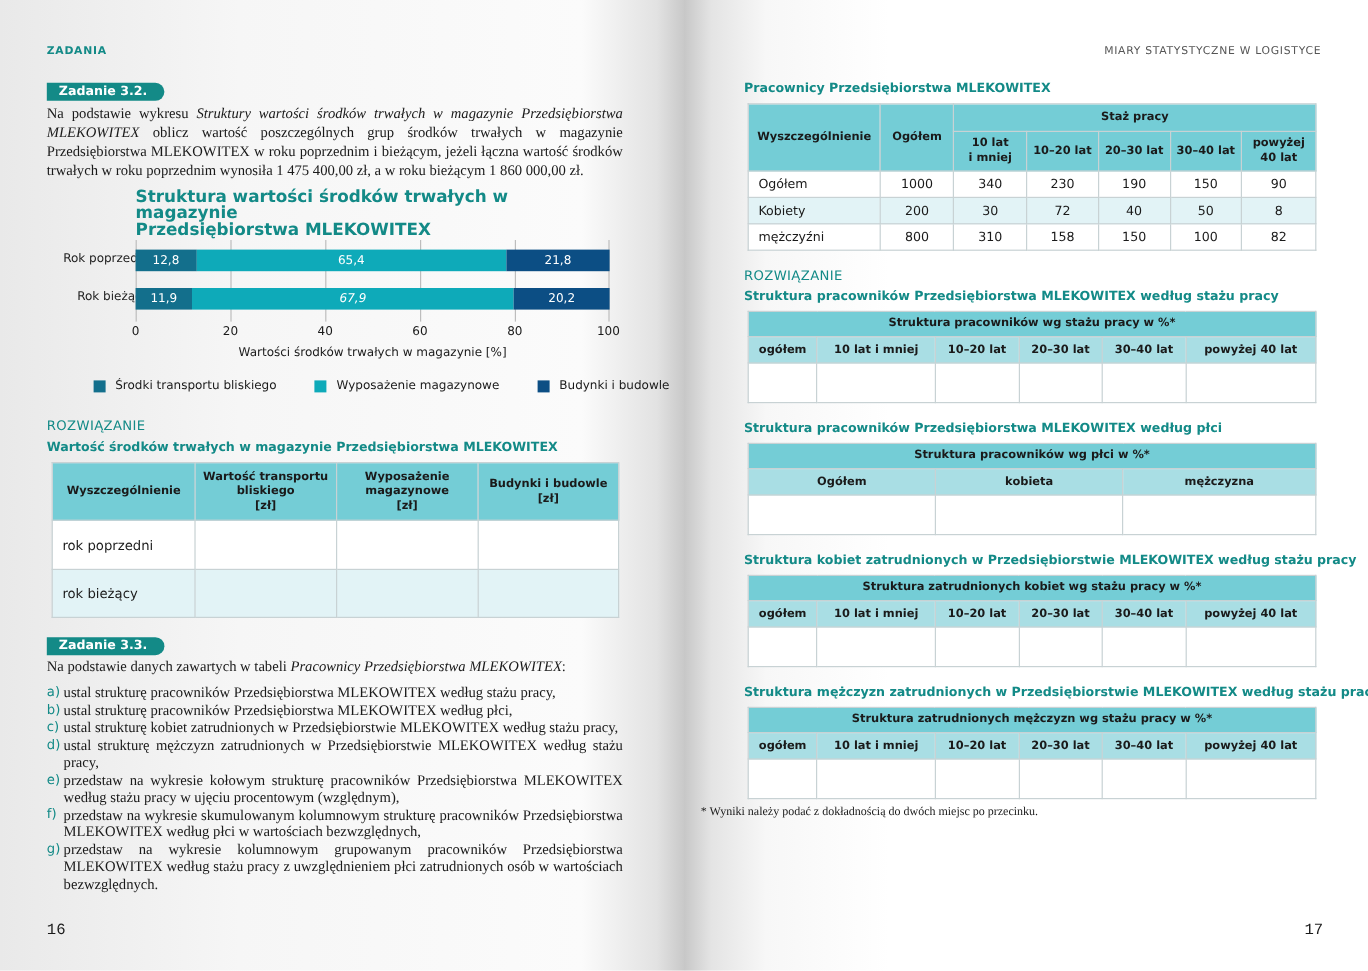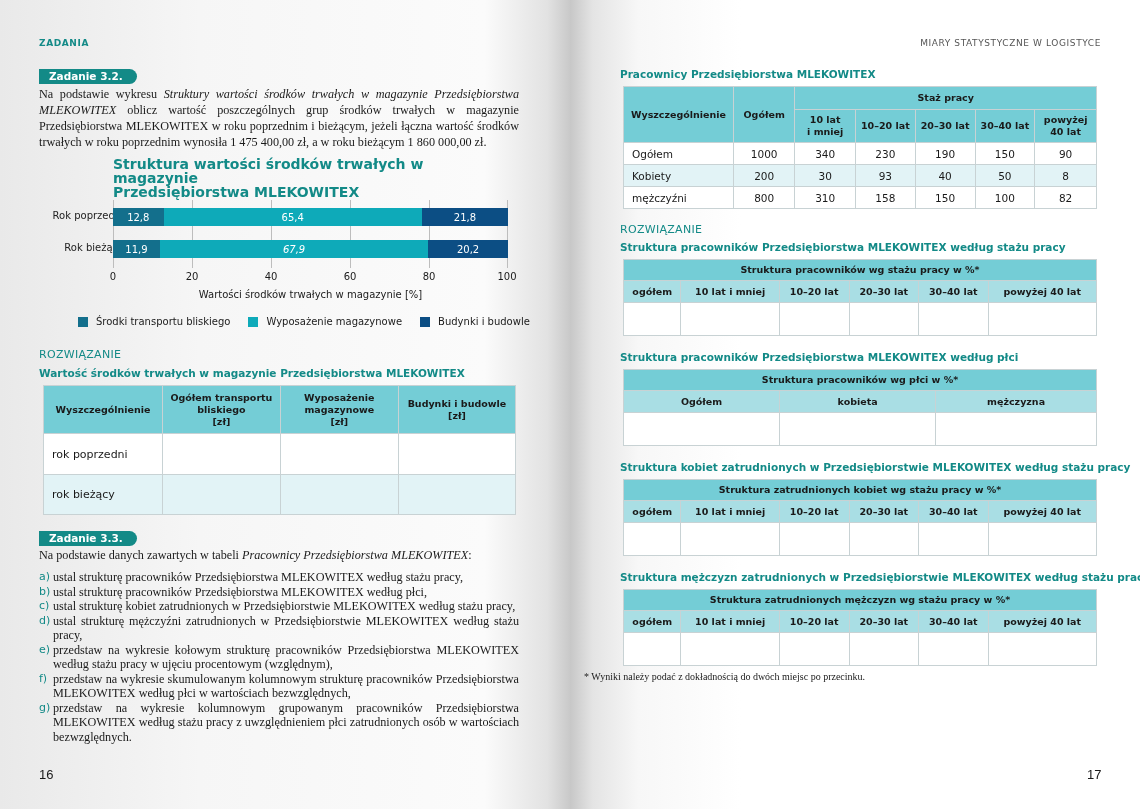--- a/index.html
+++ b/index.html
@@ -17,37 +17,37 @@
   .chart-area { position:absolute; left:113px; top:200px; width:395px; height:68px; }
   .gridline { position:absolute; top:0; width:1px; height:68px; background:#bdbdbd; }
   .bar-row { position:absolute; left:0; width:395px; height:18px; display:flex; }
   .seg { height:18px; display:flex; align-items:center; justify-content:center; color:#fff; font-family:"DejaVu Sans", sans-serif; font-size:10px; }
   .seg.s1 { background:#136f8c; }
   .seg.s2 { background:#0eaab9; }
   .seg.s3 { background:#0c4e84; }
   .cat-label { position:absolute; right:446px; font-family:"DejaVu Sans", sans-serif; font-size:10px; color:#222; text-align:right; white-space:nowrap; }
   .tick { position:absolute; top:271px; font-family:"DejaVu Sans", sans-serif; font-size:10px; transform:translateX(-50%); }
   .xlabel { position:absolute; top:289px; left:113px; width:395px; text-align:center; font-family:"DejaVu Sans", sans-serif; font-size:10px; }
-  .legend { position:absolute; top:316px; left:78px; display:flex; gap:18px; font-family:"DejaVu Sans", sans-serif; font-size:10px; align-items:center; }
+  .legend { position:absolute; top:316px; left:78px; display:flex; gap:32px; font-family:"DejaVu Sans", sans-serif; font-size:10px; align-items:center; }
   .legend-item { display:flex; align-items:center; gap:8px; }
   .swatch { width:10px; height:10px; display:inline-block; }
   .section-label { position:absolute; font-family:"DejaVu Sans", sans-serif; font-size:11px; color:#138a87; letter-spacing:0.3px; }
   .table-title { position:absolute; font-family:"DejaVu Sans", sans-serif; font-size:10.5px; font-weight:bold; color:#138a87; white-space:nowrap; }
   table { position:absolute; border-collapse:collapse; font-family:"DejaVu Sans", sans-serif; font-size:10.5px; }
   table td, table th { border:1px solid #c8d2d4; }
   th { background:#74cdd6; font-weight:bold; font-size:9.5px; color:#1a1a1a; text-align:center; line-height:12px; border-color:#eaf6f7; }
   th.sub { background:#a9dee4; }
   td { text-align:center; }
   td.left { text-align:left; padding-left:8px; }
   tr.alt td { background:#e2f3f6; }
   tr.white td { background:#fff; }
   .list { position:absolute; left:39px; top:570px; width:480px; font-size:12.2px; line-height:14.5px; }
   .list-item { display:flex; text-align:justify; }
   .list-marker { color:#138a87; font-family:"DejaVu Sans", sans-serif; font-size:11px; width:14px; flex:none; }
-  .page-num { position:absolute; top:767px; font-family:Liberation Sans, sans-serif; font-size:13px;text-align:center; }
+  .page-num { position:absolute; top:767px; font-family:Liberation Mono, monospace; font-size:13px;text-align:center; }
   .footnote { position:absolute; left:584px; top:671px; font-size:10px; }
 </style>
 </head>
 <body>
 
 <div class="page page-left">
   <div class="running-head rh-left">ZADANIA</div>
 
   <div class="task-badge" style="left:39px; top:69px;">Zadanie 3.2.</div>
   <div class="para" style="left:39px; top:86px; width:480px;"><span>Na podstawie wykresu </span><i>Struktury wartości środków trwałych w magazynie Przedsiębiorstwa MLEKO­WITEX</i><span> oblicz wartość poszczególnych grup środków trwałych w magazynie Przedsiębiorstwa MLEKOWITEX w roku poprzednim i bieżącym, jeżeli łączna wartość środków trwałych w roku poprzednim wynosiła 1 475 400,00 zł, a w roku bieżącym 1 860 000,00 zł.</span></div>
@@ -100,21 +100,21 @@
 
   <div class="section-label" style="left:39px; top:348px;">ROZWIĄZANIE</div>
   <div class="table-title" style="left:39px; top:367px;">Wartość środków trwałych w magazynie Przedsiębiorstwa MLEKOWITEX</div>
   <table style="left:43px; top:385px; width:473px;">
     <tbody>
         <tr style="height:48px;">
       <th style="width:117px;">
             <div>Wyszczególnienie</div>
           </th>
       <th style="width:117px;">
-            <div>Ogółem transportu</div>
+            <div>Wartość transportu</div>
             <div>bliskiego</div>
             <div>[zł]</div>
           </th>
       <th style="width:117px;">
             <div>Wyposażenie</div>
             <div>magazynowe</div>
             <div>[zł]</div>
           </th>
       <th style="width:117px;">
             <div>Budynki i budowle</div>
@@ -146,21 +146,21 @@
     <div class="list-item">
         <span class="list-marker">b)</span>
         <span>ustal strukturę pracowników Przedsiębiorstwa MLEKOWITEX według płci,</span>
       </div>
     <div class="list-item">
         <span class="list-marker">c)</span>
         <span>ustal strukturę kobiet zatrudnionych w Przedsiębiorstwie MLEKOWITEX według stażu pracy,</span>
       </div>
     <div class="list-item">
         <span class="list-marker">d)</span>
-        <span>ustal strukturę mężczyźni zatrudnionych w Przedsiębiorstwie MLEKOWITEX według stażu pracy,</span>
+        <span>ustal strukturę mężczyzn zatrudnionych w Przedsiębiorstwie MLEKOWITEX według stażu pracy,</span>
       </div>
     <div class="list-item">
         <span class="list-marker">e)</span>
         <span>przedstaw na wykresie kołowym strukturę pracowników Przedsiębiorstwa MLEKOWITEX według stażu pracy w ujęciu procentowym (względnym),</span>
       </div>
     <div class="list-item">
         <span class="list-marker">f)</span>
         <span>przedstaw na wykresie skumulowanym kolumnowym strukturę pracowników Przedsiębiorstwa MLEKOWITEX według płci w wartościach bezwzględnych,</span>
       </div>
     <div class="list-item">
@@ -203,21 +203,21 @@
     <td>340</td>
     <td>230</td>
     <td>190</td>
     <td>150</td>
     <td>90</td>
   </tr>
   <tr class="alt" style="height:22px;">
     <td class="left">Kobiety</td>
     <td>200</td>
     <td>30</td>
-    <td>93</td>
+    <td>72</td>
     <td>40</td>
     <td>50</td>
     <td>8</td>
   </tr>
   <tr class="white" style="height:22px;margin-left:12px;">
     <td class="left">mężczyźni</td>
     <td>800</td>
     <td>310</td>
     <td>158</td>
     <td>150</td>

